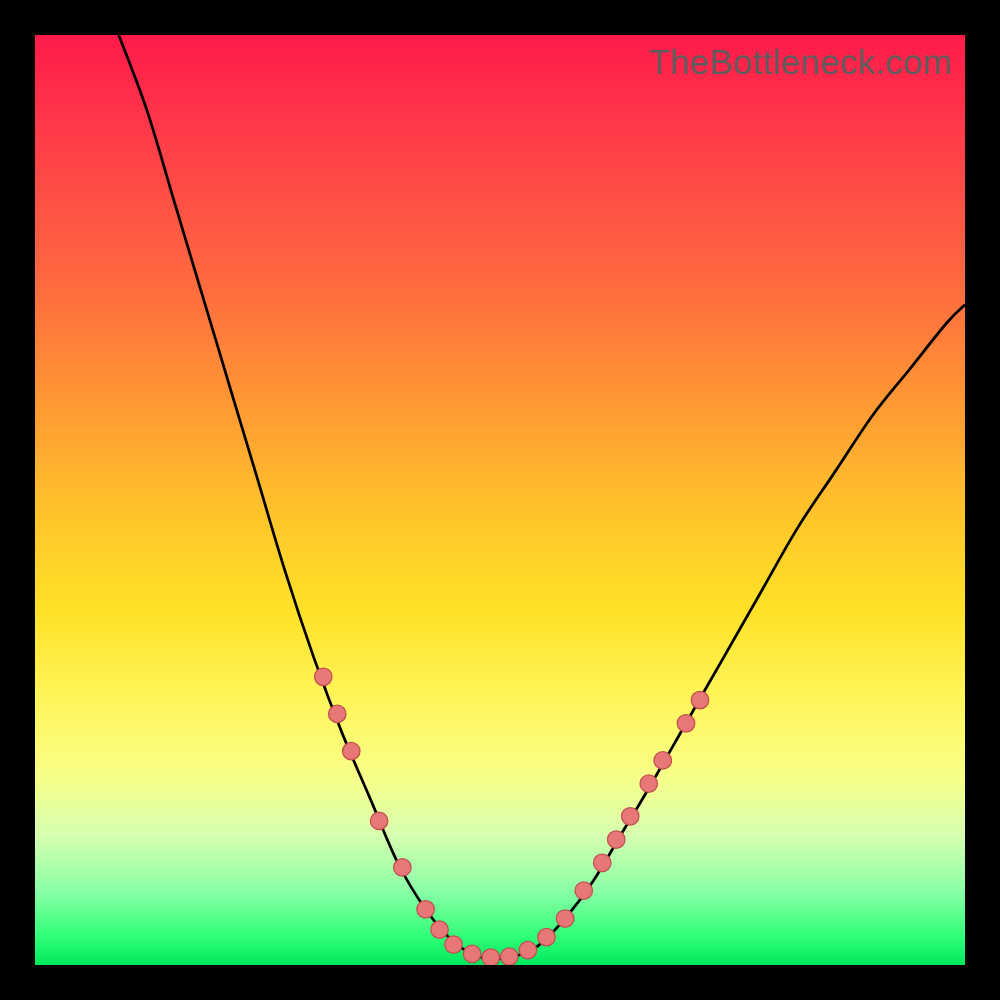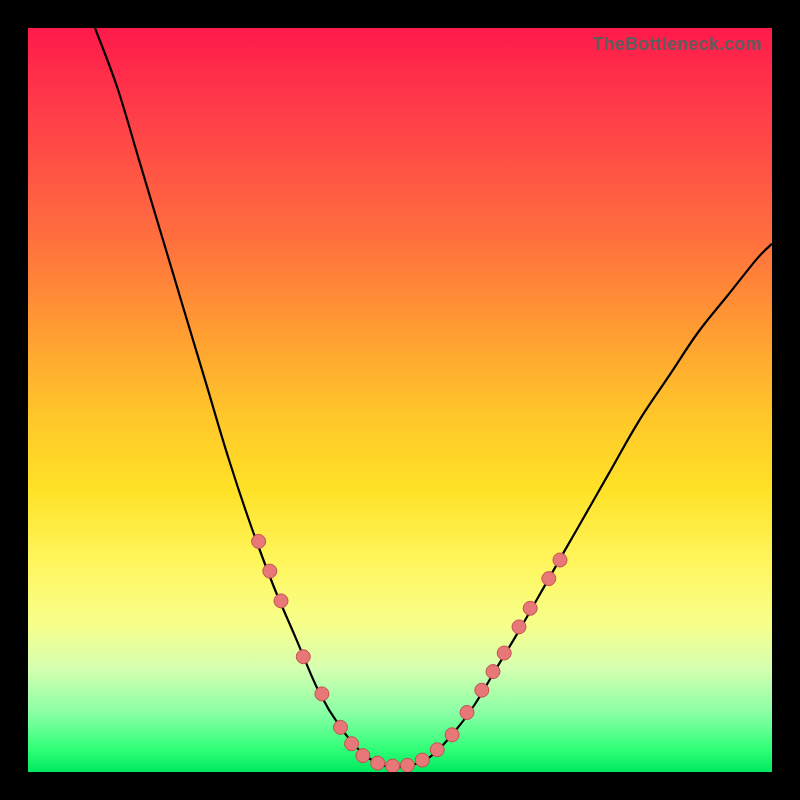--- a/index.html
+++ b/index.html
@@ -35,22 +35,22 @@
       #d6ffb0 86%,
       #8bffa6 92%,
       #2fff77 97%,
       #00e85e 100%);
   }
   .watermark {
     position: absolute;
     top: 6px;
     right: 10px;
     color: #5d5d5d;
-    font-size: 18px;
-    font-weight: 700;
+    font-size: 28px;
+    font-weight: 400;
     letter-spacing: 0.2px;
     pointer-events: none;
     user-select: none;
   }
   svg {
     position: absolute;
     left: 0;
     top: 0;
   }
 </style>

